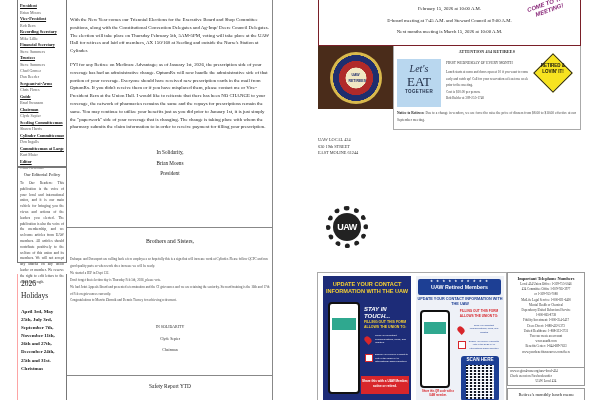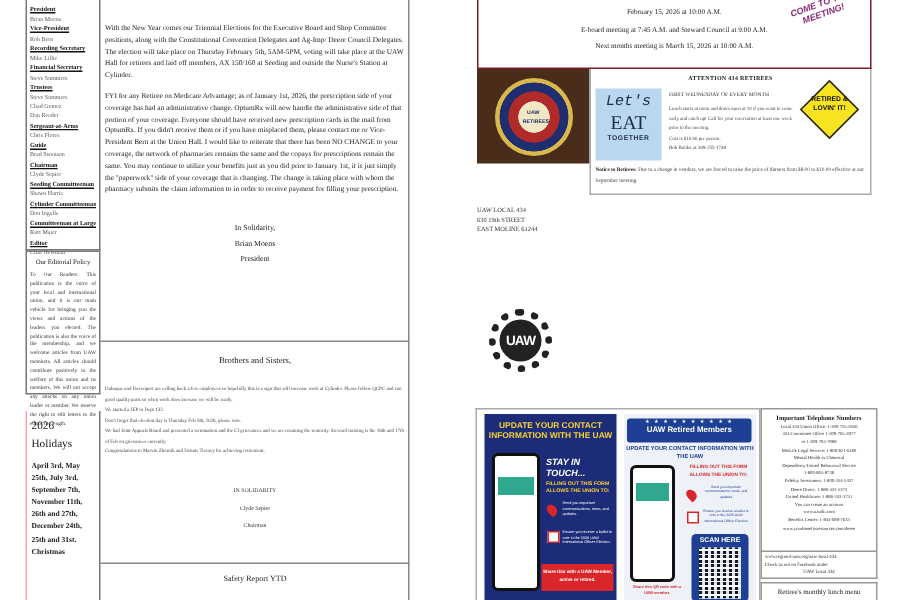--- a/index.html
+++ b/index.html
@@ -38,21 +38,21 @@
   .come-badge { position: absolute; right: 7px; top: 0; width: 48px; height: 18px; transform: rotate(-20deg); font-family: "Liberation Sans", sans-serif; font-weight: bold; font-size: 6px; line-height: 6.5px; color: #8a2a7a; text-align: center; font-style: italic; }
 
   
   .retiree-logo { position: absolute; left: 318px; top: 46px; width: 75px; height: 63px; background: #4a2c1a; display: flex; align-items: center; justify-content: center; }
   .seal { width: 52px; height: 52px; border-radius: 50%; background: radial-gradient(circle, #f1e7c4 0 28%, #b02a2a 29% 46%, #1f2e6e 47% 62%, #d9b94c 63% 74%, #1f2e6e 75% 88%, #d9b94c 89% 100%); position: relative; }
   .seal-inner { position: absolute; left: 19px; top: 20px; width: 14px; height: 12px; font-family: "Liberation Sans", sans-serif; font-size: 3.5px; font-weight: bold; color: #1f2e6e; text-align: center; line-height: 6px; }
 
   .retiree-box { position: absolute; left: 393px; top: 46px; width: 188px; height: 84px; border: 1px solid #aaa; border-top: none; padding: 2px 3px; }
   .retiree-head { font-size: 4px; text-align: center; line-height: 8px; font-weight: bold; letter-spacing: 0.2px; }
   .lets-eat { position: absolute; left: 3px; top: 13px; width: 44px; height: 48px; background: #b9d7ef; text-align: center; color: #1d2a44; }
-  .lets-eat .l1 { font-size: 10px; font-style: italic; line-height: 13px; padding-top: 3px; font-family: Liberation Mono, monospace; }
+  .lets-eat .l1 { font-size: 10px; font-style: italic; line-height: 13px; padding-top: 3px; }
   .lets-eat .l2 { font-size: 13px; line-height: 14px; }
   .lets-eat .l3 { font-family: "Liberation Sans", sans-serif; font-size: 4.5px; font-weight: bold; letter-spacing: 0.4px; line-height: 6px; }
   .retiree-detail { position: absolute; left: 52px; top: 14px; width: 100px; font-size: 3.3px; line-height: 6.4px; color: #444; }
   .retiree-detail .first { font-size: 3.7px; color: #333; margin-bottom: 3px; }
   .diamond-wrap { position: absolute; right: 10px; top: 10px; width: 34px; height: 34px; }
   .diamond { width: 28px; height: 28px; background: #f7e320; border: 1.5px solid #222; transform: rotate(45deg); position: absolute; left: 3px; top: 3px; }
   .diamond-text { position: absolute; left: 0; top: 7px; width: 34px; text-align: center; font-family: "Liberation Sans", sans-serif; font-weight: bold; font-size: 4.5px; line-height: 5.8px; color: #111; }
   .retiree-notice { position: absolute; left: 3px; top: 64px; width: 182px; font-size: 3.5px; line-height: 6.6px; color: #444; }
   .retiree-notice b { color: #222; }
 

